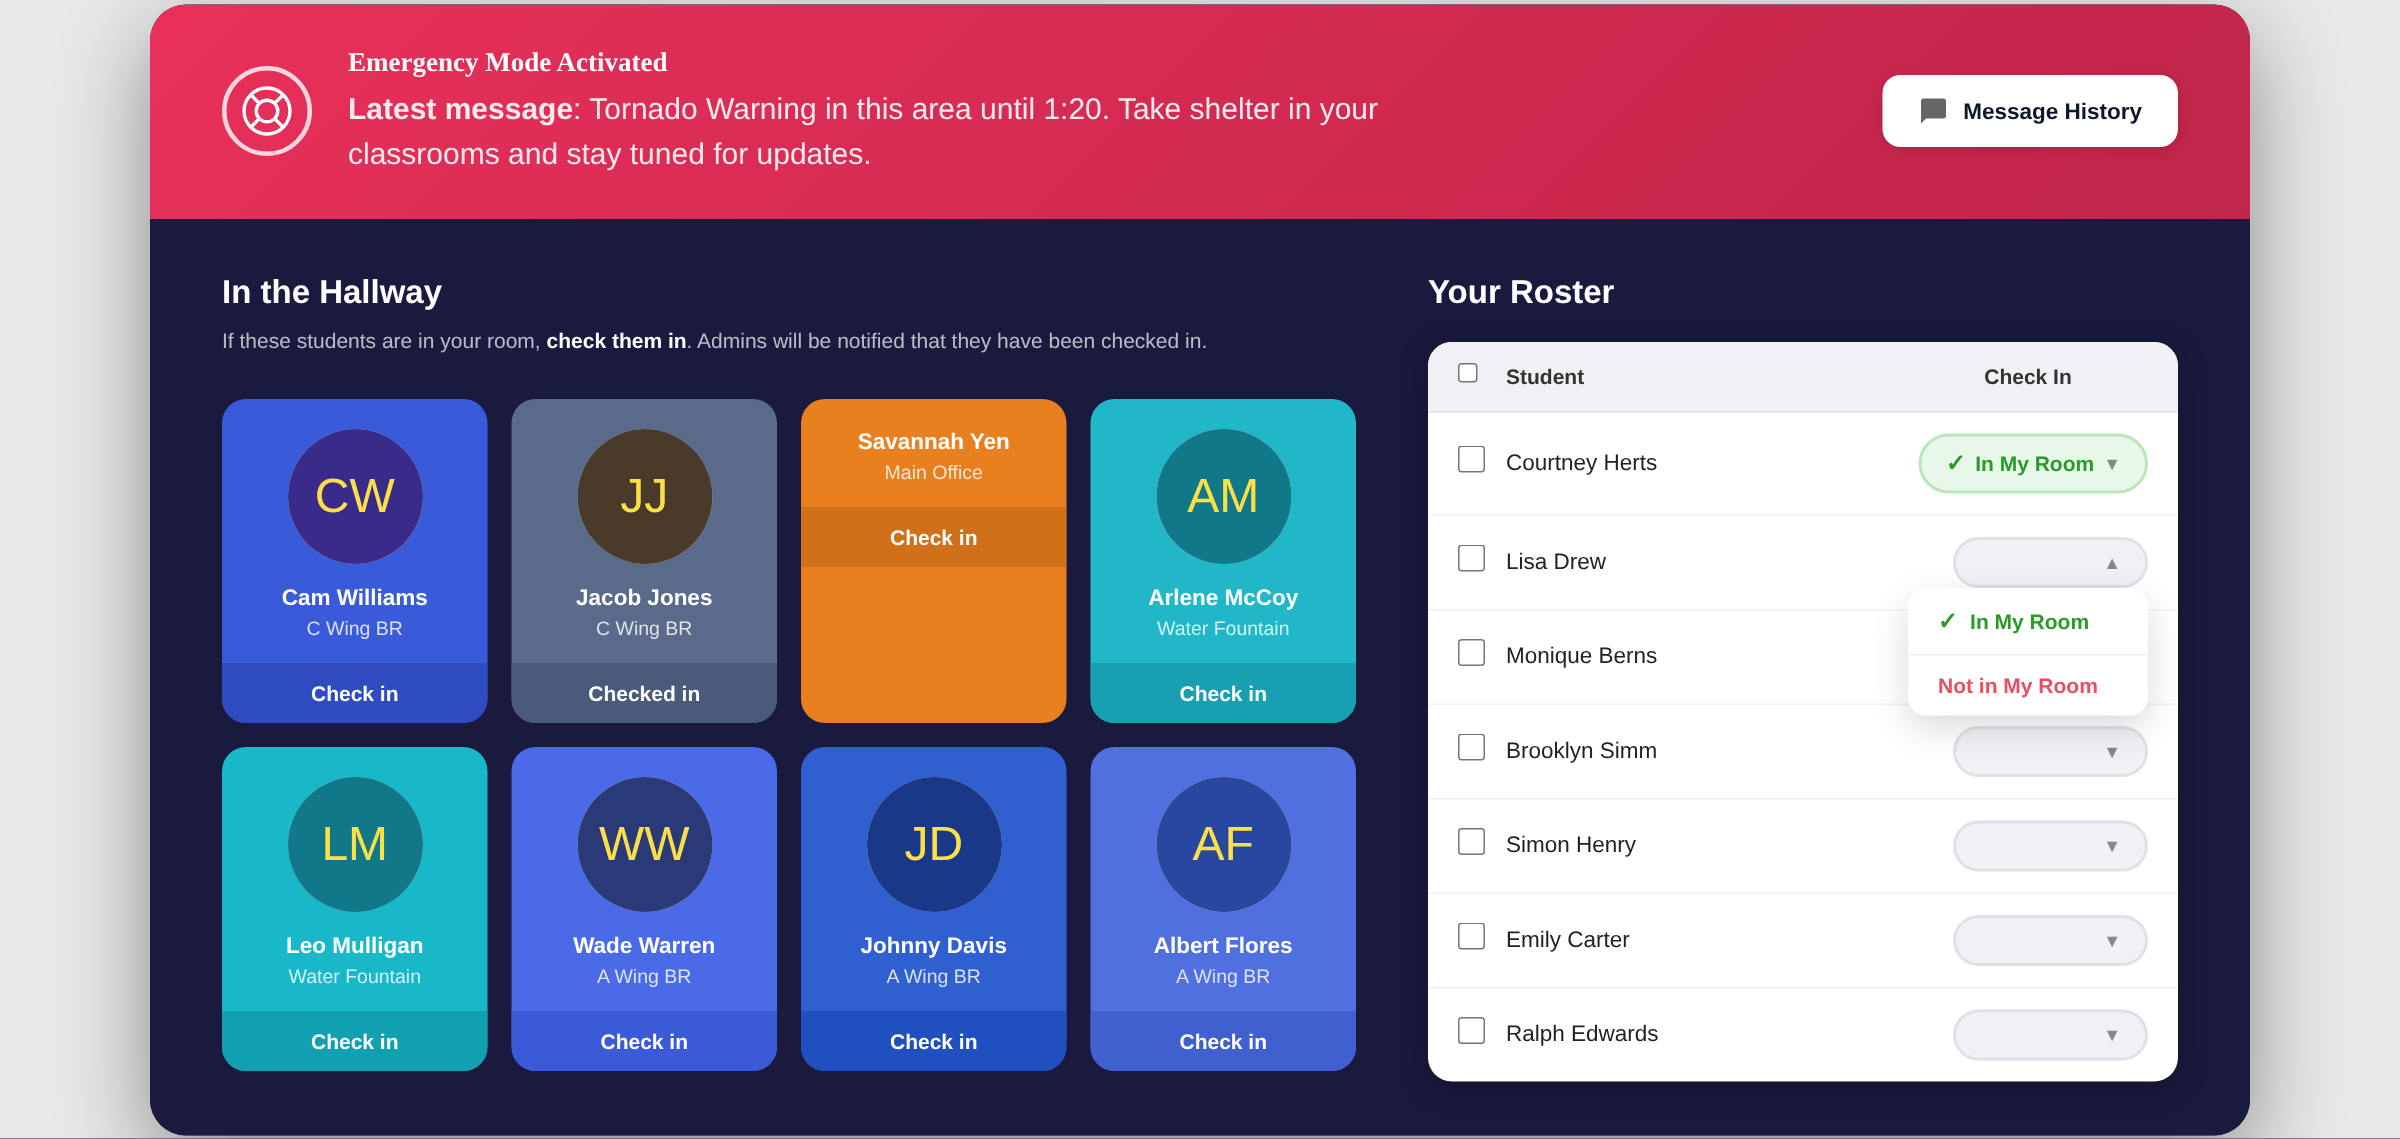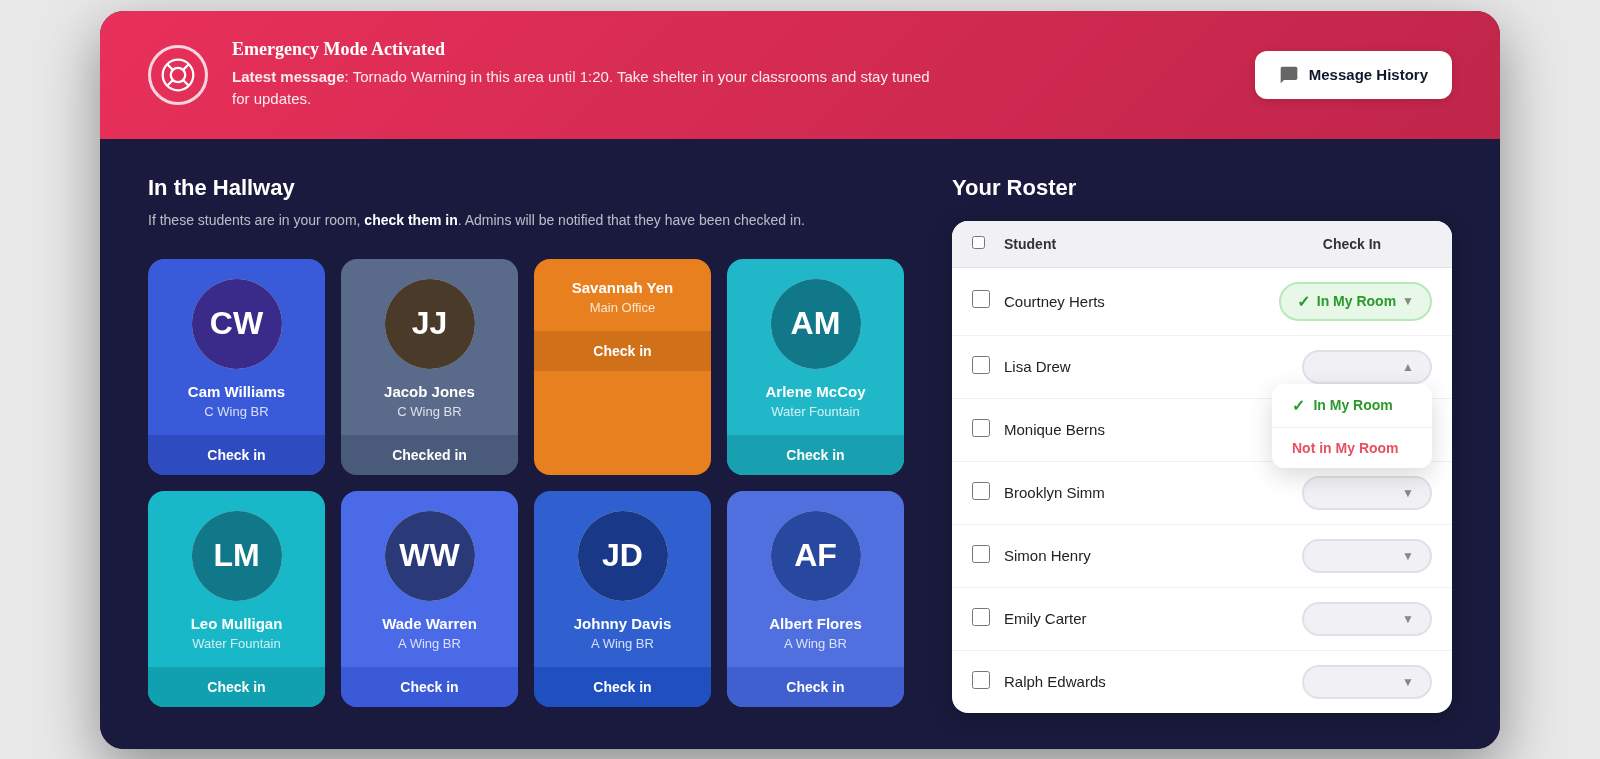--- a/index.html
+++ b/index.html
@@ -46,21 +46,21 @@
     }
     .emergency-text h2 {
       color: white;
       font-size: 18px;
       font-weight: 700;
       margin-bottom: 6px;
       font-family: Liberation Serif, serif;
     }
     .emergency-text p {
       color: rgba(255,255,255,0.9);
-      font-size: 15px;
+      font-size: 20px;
       line-height: 1.5;
       max-width: 700px;
     }
     .emergency-text p strong {
       font-weight: 700;
     }
     .message-history-btn {
       position: absolute;
       right: 48px;
       top: 50%;
@@ -141,22 +141,22 @@
       justify-content: center;
     }
     .avatar-placeholder {
       width: 100%;
       height: 100%;
       border-radius: 50%;
       display: flex;
       align-items: center;
       justify-content: center;
       font-size: 32px;
-      font-weight: 700;
-      color: #ffffff;
+      font-weight: 400;
+      color: #fde047;
     }
     .student-name {
       font-weight: 700;
       font-size: 15px;
       text-align: right;
       color: white;
       margin-bottom: 4px;
     }
     .student-location {
       font-size: 13px;

